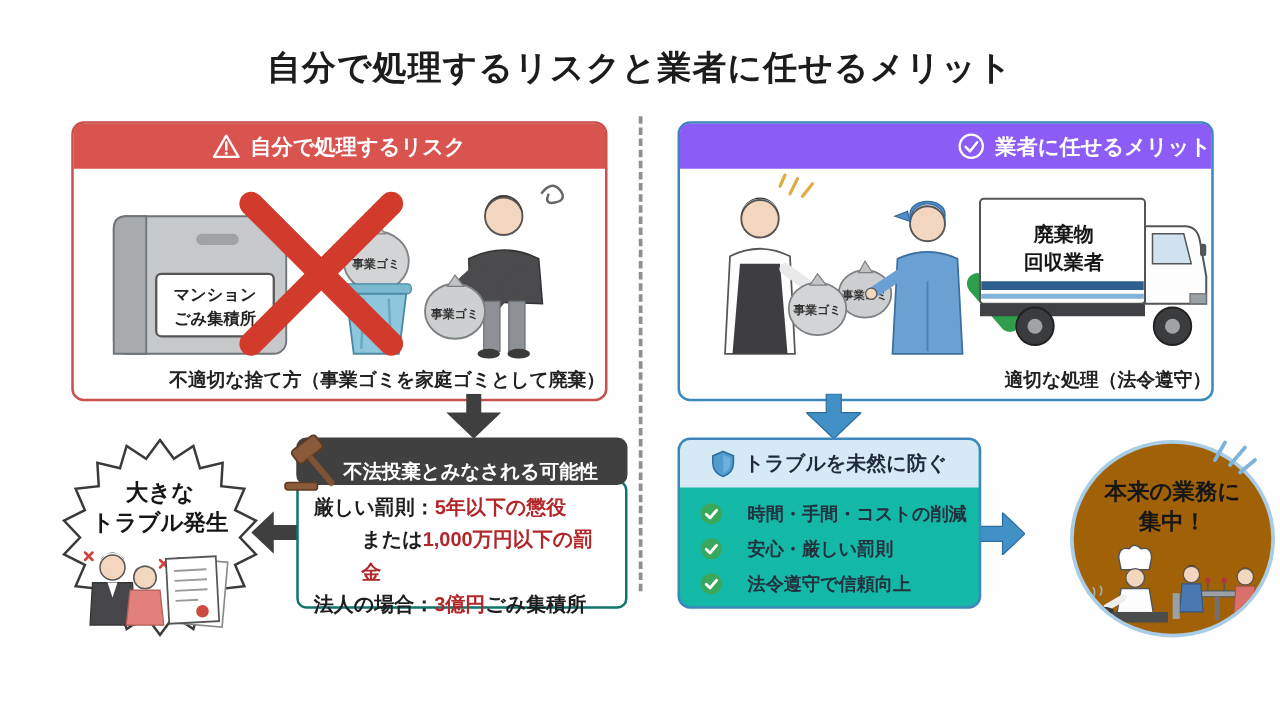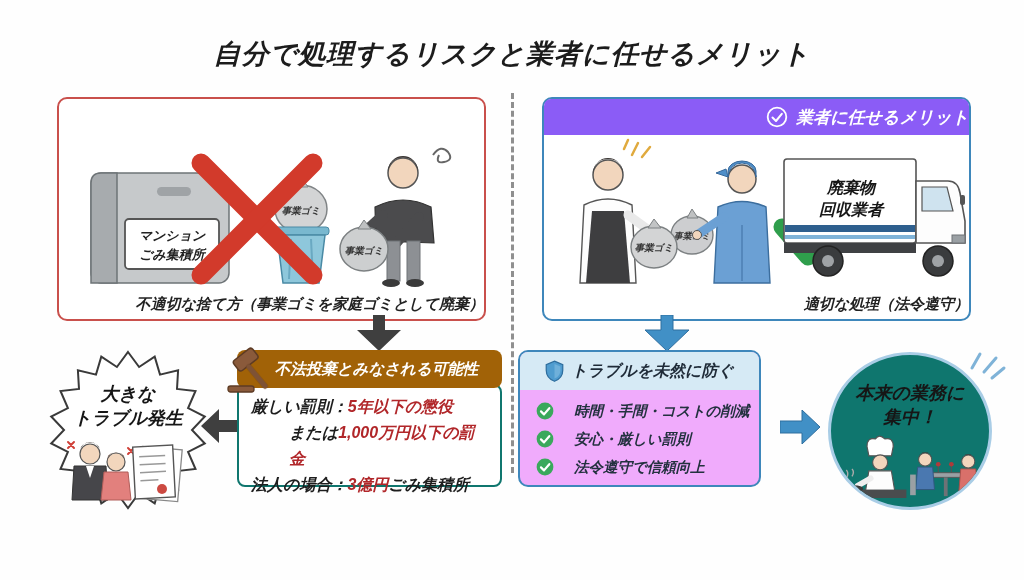--- a/index.html
+++ b/index.html
@@ -1,69 +1,77 @@
 <!DOCTYPE html>
 <html><head>
 <meta charset="utf-8">
 <style>
   html,body{margin:0;padding:0;background:#e9e9e9;}
   .stage{position:relative;width:1024px;height:580px;background:#fefefe;overflow:hidden;
-         font-family:"Liberation Sans","DejaVu Sans",sans-serif;font-style:italic;}
+         font-family:"Liberation Sans","DejaVu Sans",sans-serif;}
   .abs{position:absolute;}
   .title{left:0;top:36px;width:1024px;text-align:center;font-size:27px;font-weight:800;
          color:#1c1c1c;letter-spacing:1px;}
   
   .panel{border-radius:10px;background:#fff;}
   .panel.risk{left:57px;top:97px;width:425px;height:220px;border:2px solid #c9504c;}
   .panel.merit{left:542px;top:97px;width:425px;height:220px;border:2px solid #3e87bb;}
   .panel-header{position:absolute;left:0;top:0;width:100%;height:36px;border-radius:7px 7px 0 0;
                 display:flex;align-items:center;justify-content:center;gap:8px;
                 color:#fff;font-size:17px;font-weight:800;}
   .panel.risk .panel-header{background:#d9534f;}
   .panel.merit .panel-header{background:#8b5cf6;justify-content:flex-end;}
   .illus{position:absolute;left:2px;top:36px;width:421px;height:152px;}
   .caption{position:absolute;left:0;bottom:5px;width:100%;text-align:right;
            font-size:15px;font-weight:700;color:#222;}
   
   .divider{left:511px;top:93px;height:380px;width:0;border-left:3px dashed #8f8f8f;}
   
-  .penalty-header{left:237px;top:350px;width:265px;height:38px;background:#a16207;border-radius:8px;
-                  display:flex;align-items:center;justify-content:center;color:#fff;
+  .penalty-header{left:237px;top:350px;width:265px;height:38px;background:#404040;border-radius:8px;
+                  display:flex;align-items:flex-end;justify-content:center;color:#fff;
                   font-size:15.5px;font-weight:800;padding-left:14px;box-sizing:border-box;z-index:2;}
   .penalty-body{left:237px;top:384px;width:265px;height:103px;background:#fff;border:2px solid #0f766e;
                 border-radius:8px;box-sizing:border-box;padding:8px 10px 0 12px;font-size:16px;
                 font-weight:800;color:#1d1d1d;line-height:1.62;z-index:1;}
   .penalty-body .indent{padding-left:38px;}
   .red-t{color:#b1272a;}
   .gavel{left:226px;top:344px;width:46px;height:50px;z-index:3;}
   
   .burst{left:48px;top:350px;width:160px;height:160px;}
   
-  .prevention{left:518px;top:350px;width:243px;height:137px;border:2px solid #3e87bb;border-radius:10px;
-              background:#f0abfc;box-sizing:border-box;overflow:hidden;}
+  .prevention{left:542px;top:350px;width:243px;height:137px;border:2px solid #3e87bb;border-radius:10px;
+              background:#14b8a6;box-sizing:border-box;overflow:hidden;}
   .prevention .band{height:38px;background:#d6eaf5;display:flex;align-items:center;justify-content:center;
                     gap:7px;font-size:16px;font-weight:800;color:#1f2b38;}
   .prevention .items{padding:7px 0 0 16px;}
   .prevention .item{display:flex;align-items:center;gap:20px;height:28px;
                     font-size:14.5px;font-weight:800;color:#23313f;}
   
-  .focus{left:828px;top:352px;width:164px;height:158px;border:3px solid #a9cde6;border-radius:50%;
-         background:#0f766e;box-sizing:border-box;overflow:hidden;}
+  .focus{left:856px;top:352px;width:164px;height:158px;border:3px solid #a9cde6;border-radius:50%;
+         background:#a16207;box-sizing:border-box;overflow:hidden;}
   .focus .txt{margin-top:26px;text-align:center;font-size:18px;font-weight:800;color:#161616;line-height:1.35;}
   .focus svg{position:absolute;left:6px;bottom:4px;}
   .arrow{display:block;}
 </style>
 </head>
 <body>
 
 <div class="stage">
 
   <div class="abs title">自分で処理するリスクと業者に任せるメリット</div>
 
   <div class="abs panel risk">
+    <div class="panel-header">
+      <svg width="22" height="20" viewBox="0 0 22 20">
+        <path d="M11 1.5 L20.8 18.5 L1.2 18.5 Z" fill="none" stroke="#fff" stroke-width="1.8" stroke-linejoin="round"></path>
+        <line x1="11" y1="7" x2="11" y2="12.5" stroke="#fff" stroke-width="2" stroke-linecap="round"></line>
+        <circle cx="11" cy="15.6" r="1.2" fill="#fff"></circle>
+      </svg>
+      <span>自分で処理するリスク</span>
+    </div>
 
     <svg class="illus" viewBox="0 0 421 152">
 
       <g>
         <rect x="30" y="38" width="138" height="110" rx="10" fill="#c6c9cb" stroke="#6e7477" stroke-width="1.5"></rect>
         <path d="M30 48 Q30 38 40 38 L56 38 L56 148 L30 148 Z" fill="#a7abae" stroke="#6e7477" stroke-width="1.5"></path>
         <rect x="96" y="52" width="34" height="9" rx="4.5" fill="#9fa3a6"></rect>
         <rect x="64" y="84" width="94" height="50" rx="4" fill="#fff" stroke="#555" stroke-width="1.8"></rect>
         <text x="111" y="105" text-anchor="middle" font-size="13" font-weight="700" fill="#222">マンション</text>
         <text x="111" y="124" text-anchor="middle" font-size="13" font-weight="700" fill="#222">ごみ集積所</text>

